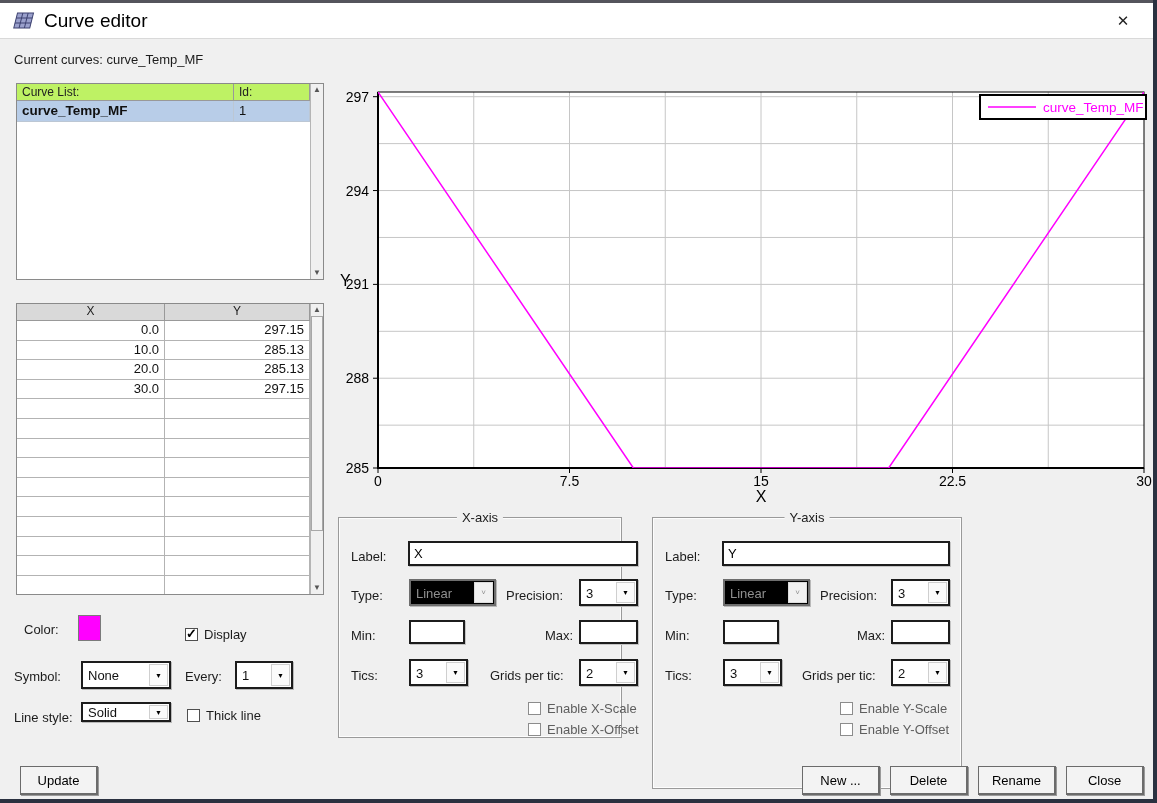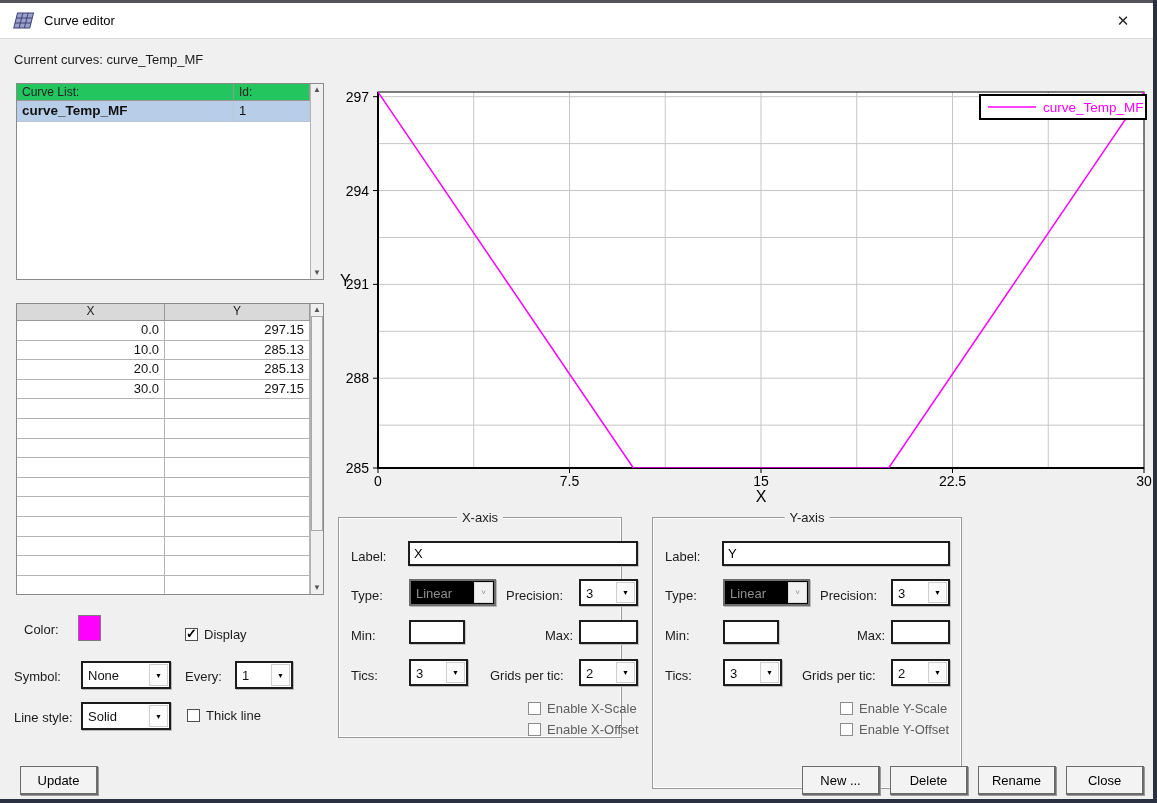--- a/index.html
+++ b/index.html
@@ -8,37 +8,37 @@
 
   #window { position:relative; width:1157px; height:803px; background:#f0f0f0; overflow:hidden; }
   .edge-top    { position:absolute; left:0; top:0; width:100%; height:3px; background:#54545c; }
   .edge-right  { position:absolute; right:0; top:0; width:4px; height:100%; background:#2a3140; }
   .edge-bottom { position:absolute; left:0; bottom:0; width:100%; height:4px; background:#2a3140; }
 
   
   .titlebar { position:absolute; left:0; top:3px; right:4px; height:36px; background:#ffffff;
               border-bottom:1px solid #d9d9d9; display:flex; align-items:center; }
   .titlebar .app-icon { margin-left:13px; width:22px; height:19px; }
-  .titlebar .title { margin-left:9px; font-size:13px; color:#000; }
+  .titlebar .title { margin-left:9px; font-size:19px; color:#000; }
   .titlebar .close { position:absolute; right:16px; top:0; height:100%; width:28px;
                      display:flex; align-items:center; justify-content:center; font-size:15px; color:#222; cursor:default; }
 
   .label { position:absolute; white-space:nowrap; color:#1c1c1c; }
 
   
   .panel { position:absolute; background:#fff; border:1px solid #8a8a8a; display:flex; overflow:hidden; }
   .panel-main { flex:1; overflow:hidden; }
   .scrollbar { width:13px; background:#f0f0f0; border-left:1px solid #b5b5b5; position:relative;
                display:flex; flex-direction:column; justify-content:space-between; align-items:center; }
   .sb-arrow { font-size:8px; color:#555; line-height:12px; width:100%; text-align:center; }
   .sb-thumb { position:absolute; left:0; right:0; border:1px solid #a8a8a8; background:#f4f4f4; }
 
   
   .cl-header { display:grid; grid-template-columns:217px 1fr; height:17px; }
-  .cl-header > div { background:#22c55e; border-right:1px solid #999; border-bottom:1px solid #999;
+  .cl-header > div { background:#bef264; border-right:1px solid #999; border-bottom:1px solid #999;
                      padding:1px 5px; font-size:12px; color:#222; overflow:hidden; }
   .cl-row { display:grid; grid-template-columns:217px 1fr; height:21px; }
   .cl-row.selected { background:#b8cde8; }
   .cl-cell { padding:2px 5px; border-right:1px solid #bcc7d4; border-bottom:1px solid #bcc7d4; overflow:hidden; }
   .cl-cell.name { font-weight:bold; font-size:13.5px; }
 
   
   .pt-header { display:grid; grid-template-columns:148px 1fr; height:17px; }
   .pt-header > div { background:#d9d9d9; border-right:1px solid #999; border-bottom:1px solid #999;
                      text-align:center; font-size:12px; color:#222; }
@@ -203,21 +203,21 @@
     <span class="arrow-btn">▼</span>
   </div>
 
   <div class="label" style="left:185px; top:669px;">Every:</div>
   <div class="combo" style="left:235px; top:661px; width:58px; height:28px;">
     <span class="val">1</span>
     <span class="arrow-btn">▼</span>
   </div>
 
   <div class="label" style="left:14px; top:710px;">Line style:</div>
-  <div class="combo" style="left:81px; top:702px; width:90px; height:28px;">
+  <div class="combo" style="left:81px; top:702px; width:90px; height:20px;">
     <span class="val">Solid</span>
     <span class="arrow-btn">▼</span>
   </div>
 
   <div class="checkbox" style="left:187px; top:709px;"></div>
   <div class="label" style="left:206px; top:708px;">Thick line</div>
 
   <div class="btn" style="left:20px; top:766px;">Update</div>
 
   <svg id="chart" width="822" height="432" viewBox="0 0 822 432">

